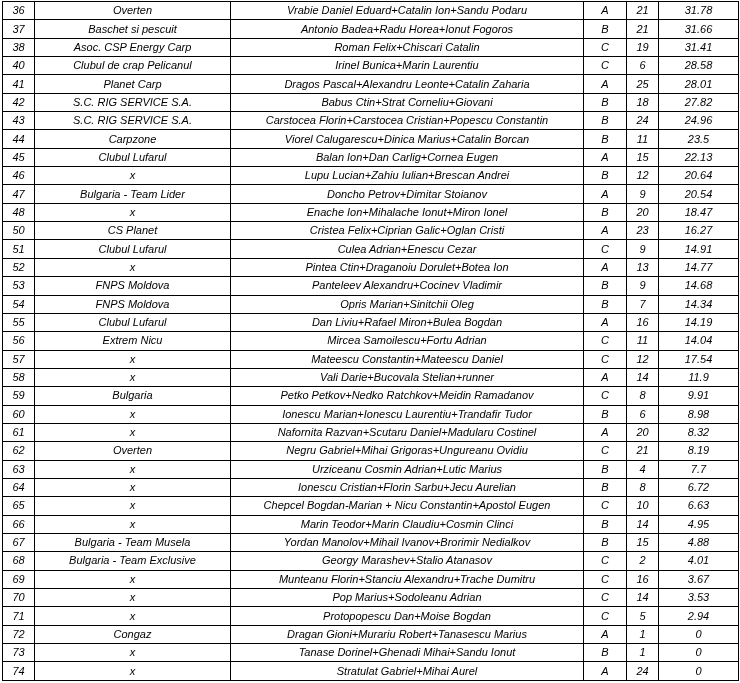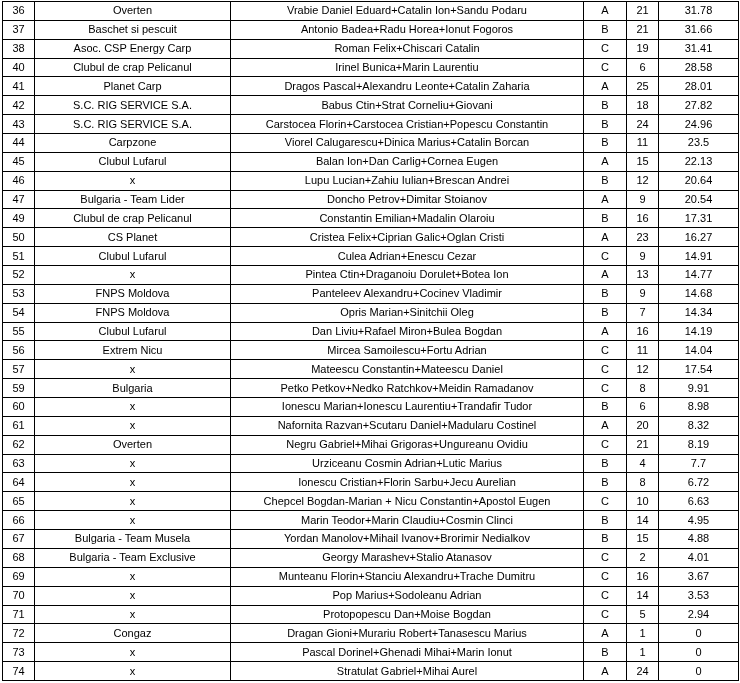--- a/index.html
+++ b/index.html
@@ -26,20 +26,21 @@
     vertical-align: middle;
     font-family: "Liberation Sans", "DejaVu Sans", sans-serif;
     font-size: 11px;
     line-height: 1;
     color: #000000;
     white-space: nowrap;
     overflow: hidden;
   }
   table.results tr {
     height: 17px;
+    font-style: italic;
   }
   col.c-rank    { width: 32px; }
   col.c-team    { width: 196px; }
   col.c-members { width: 353px; }
   col.c-sector  { width: 43px; }
   col.c-peg     { width: 32px; }
   col.c-score   { width: 80px; }
 </style>
 </head>
 <body>
@@ -136,26 +137,26 @@
       </tr>
       <tr>
         <td>47</td>
         <td>Bulgaria - Team Lider</td>
         <td>Doncho Petrov+Dimitar Stoianov</td>
         <td>A</td>
         <td>9</td>
         <td>20.54</td>
       </tr>
       <tr>
-        <td>49</td>
-        <td>Clubul de crap Pelicanul</td>
-        <td>Constantin Emilian+Madalin Olaroiu</td>
-        <td>B</td>
-        <td>16</td>
-        <td>17.31</td>
+        <td>48</td>
+        <td>x</td>
+        <td>Enache Ion+Mihalache Ionut+Miron Ionel</td>
+        <td>B</td>
+        <td>20</td>
+        <td>18.47</td>
       </tr>
       <tr>
         <td>50</td>
         <td>CS Planet</td>
         <td>Cristea Felix+Ciprian Galic+Oglan Cristi</td>
         <td>A</td>
         <td>23</td>
         <td>16.27</td>
       </tr>
       <tr>
@@ -208,20 +209,28 @@
       </tr>
       <tr>
         <td>57</td>
         <td>x</td>
         <td>Mateescu Constantin+Mateescu Daniel</td>
         <td>C</td>
         <td>12</td>
         <td>17.54</td>
       </tr>
       <tr>
+        <td>58</td>
+        <td>x</td>
+        <td>Vali Darie+Bucovala Stelian+runner</td>
+        <td>A</td>
+        <td>14</td>
+        <td>11.9</td>
+      </tr>
+      <tr>
         <td>59</td>
         <td>Bulgaria</td>
         <td>Petko Petkov+Nedko Ratchkov+Meidin Ramadanov</td>
         <td>C</td>
         <td>8</td>
         <td>9.91</td>
       </tr>
       <tr>
         <td>60</td>
         <td>x</td>
@@ -322,21 +331,21 @@
         <td>72</td>
         <td>Congaz</td>
         <td>Dragan Gioni+Murariu Robert+Tanasescu Marius</td>
         <td>A</td>
         <td>1</td>
         <td>0</td>
       </tr>
       <tr>
         <td>73</td>
         <td>x</td>
-        <td>Pascal Dorinel+Ghenadi Mihai+Marin Ionut</td>
+        <td>Tanase Dorinel+Ghenadi Mihai+Sandu Ionut</td>
         <td>B</td>
         <td>1</td>
         <td>0</td>
       </tr>
       <tr>
         <td>74</td>
         <td>x</td>
         <td>Stratulat Gabriel+Mihai Aurel</td>
         <td>A</td>
         <td>24</td>

